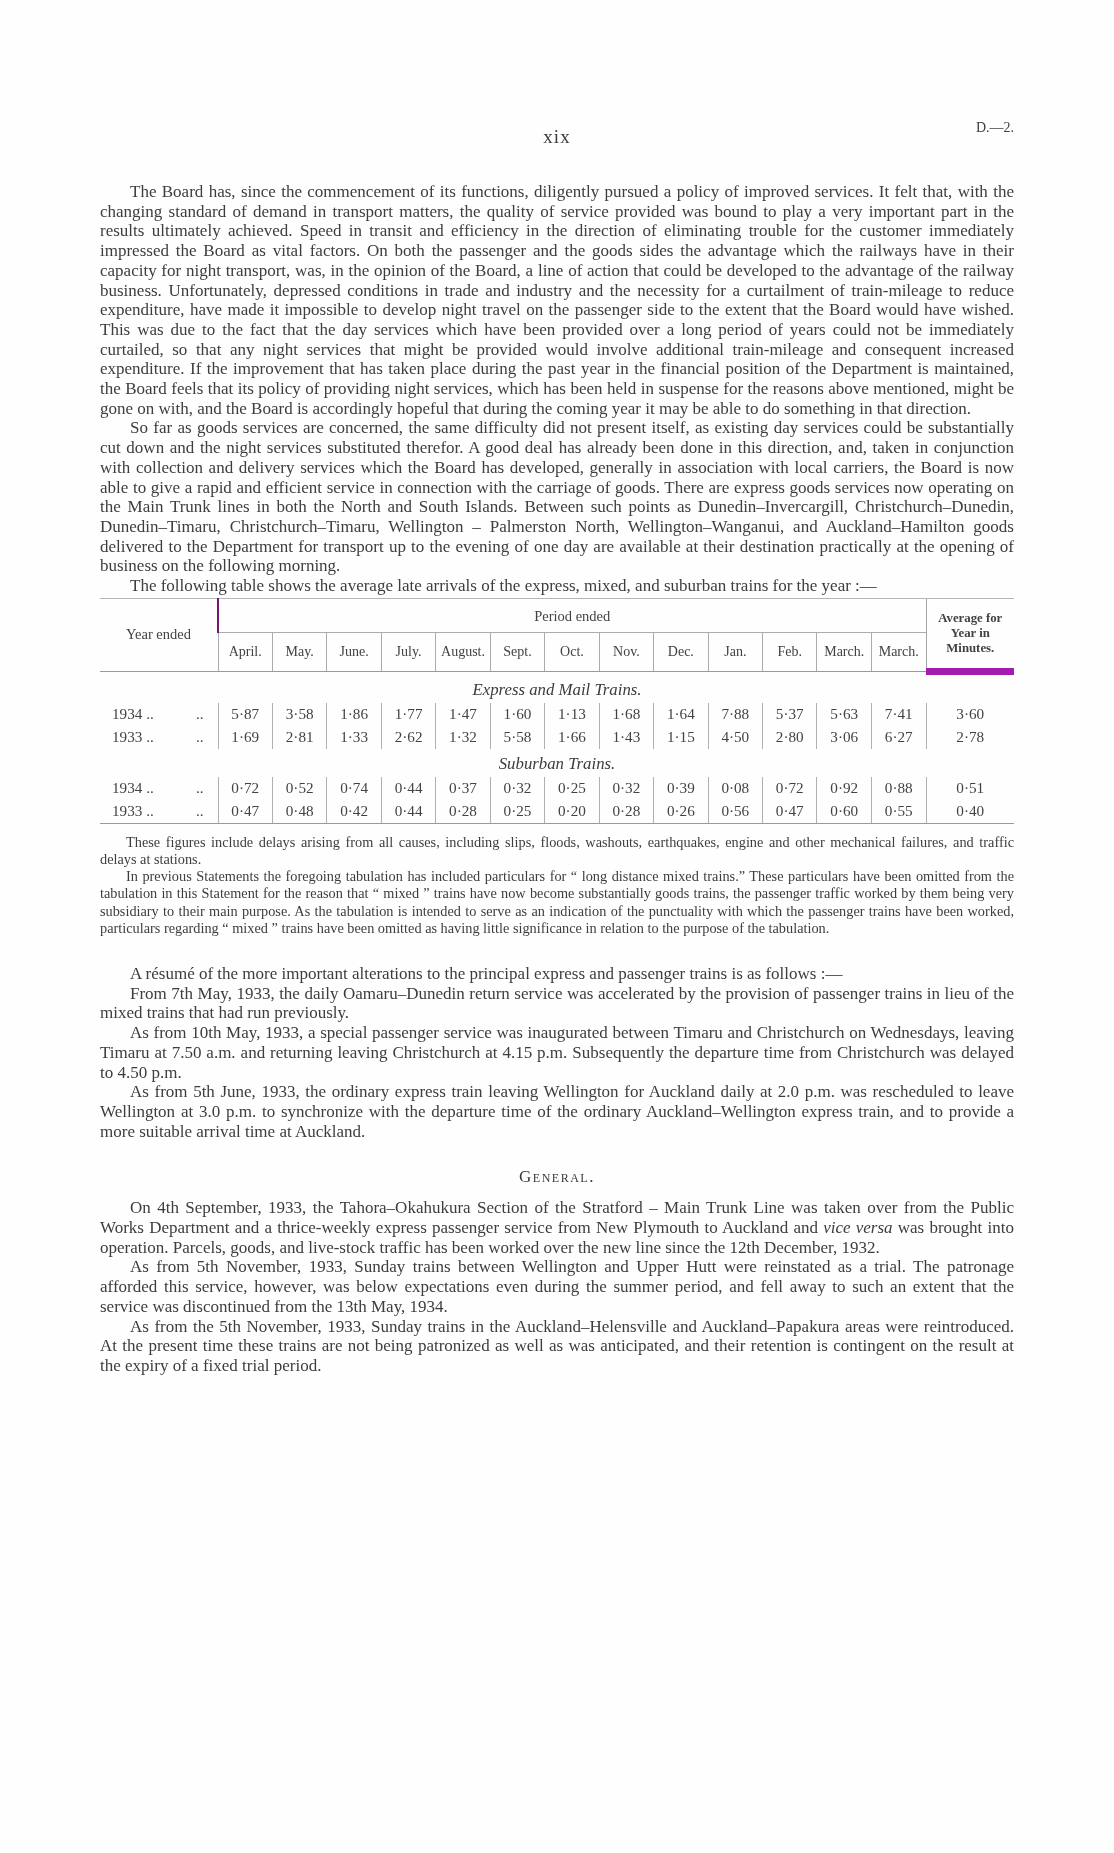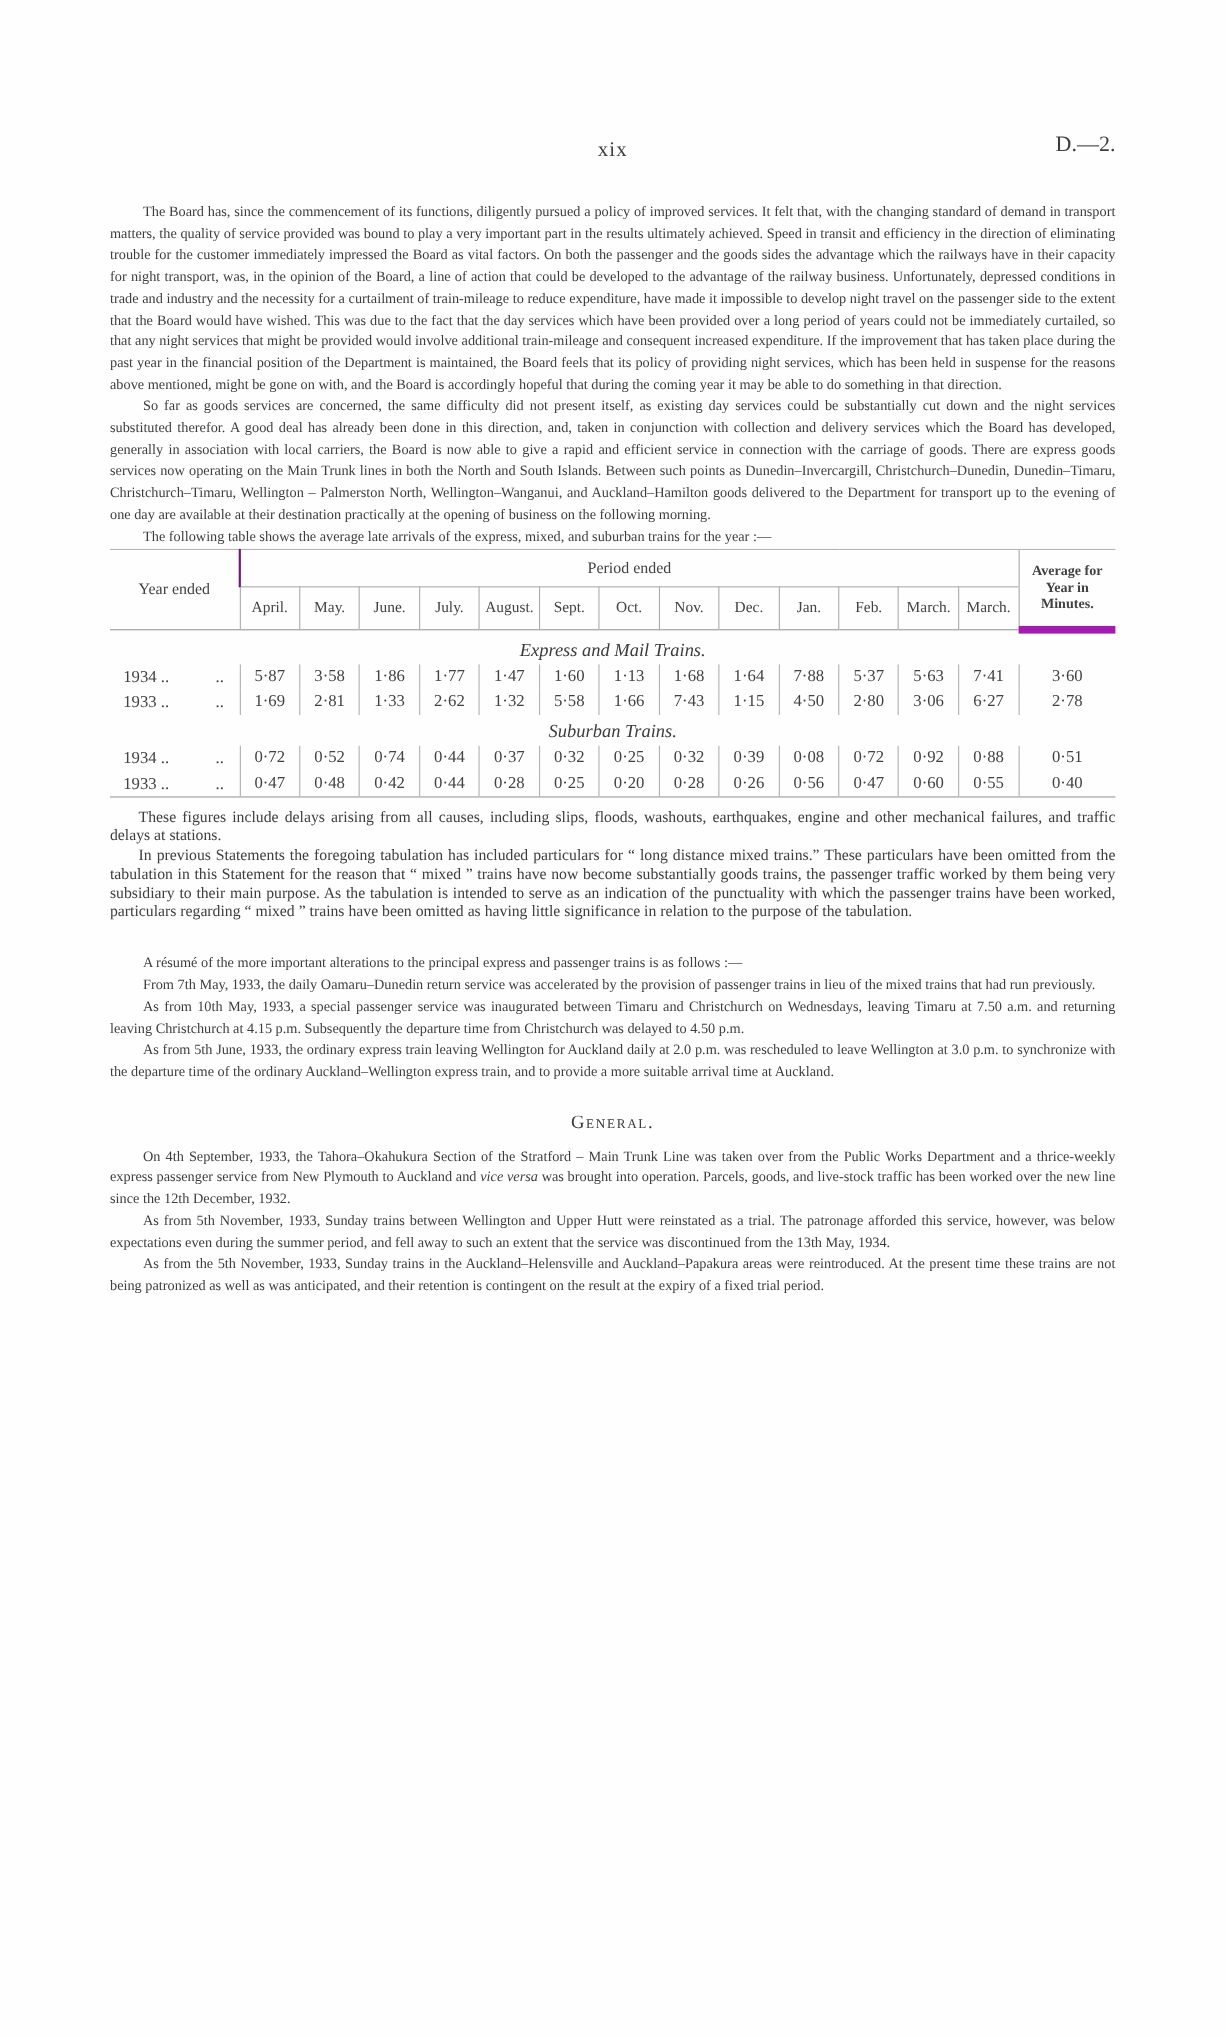--- a/index.html
+++ b/index.html
@@ -14,30 +14,30 @@
     padding: 120px 100px 0 100px;
     position: relative;
     overflow: hidden;
   }
   
   .page-head { position: relative; height: 28px; margin-bottom: 34px; }
   .page-num {
     position: absolute; left: 0; right: 0; text-align: center;
     font-size: 19px; letter-spacing: 1px; top: 6px;
   }
-  .doc-ref { position: absolute; right: 0; top: 0; font-size: 20px; }
+  .doc-ref { position: absolute; right: 0; top: 0; font-size: 14px; }
 
   .doc-title {
     text-align: center; font-size: 18.5px; font-weight: 400;
     letter-spacing: 2.5px; word-spacing: 7px; margin: 0 0 12px 0; color: #353535;
   }
 
   p.body-p {
     margin: 0; text-indent: 30px; text-align: justify;
-    font-size: 13px; line-height: 19.7px;
+    font-size: 17px; line-height: 19.7px;
   }
 
   .table-title {
     text-align: center; font-variant: small-caps; letter-spacing: 0.8px;
     font-size: 16.6px; margin: 9px 0 4px 0; color: #3a3a3a;
   }
 
   table.arrivals {
     width: 100%; border-collapse: collapse; table-layout: fixed;
     margin-top: 2px; color: #424242;
@@ -182,21 +182,21 @@
               <span>..</span>
             </div>
           </td>
         <td class="v">1·69</td>
         <td class="v">2·81</td>
         <td class="v">1·33</td>
         <td class="v">2·62</td>
         <td class="v">1·32</td>
         <td class="v">5·58</td>
         <td class="v">1·66</td>
-        <td class="v">7·43</td>
+        <td class="v">1·43</td>
         <td class="v">1·15</td>
         <td class="v">4·50</td>
         <td class="v">2·80</td>
         <td class="v">3·06</td>
         <td class="v">6·27</td>
         <td class="v">2·78</td>
       </tr>
       <tr>
         <td class="sec" colspan="15">Suburban Trains.</td>
       </tr>

